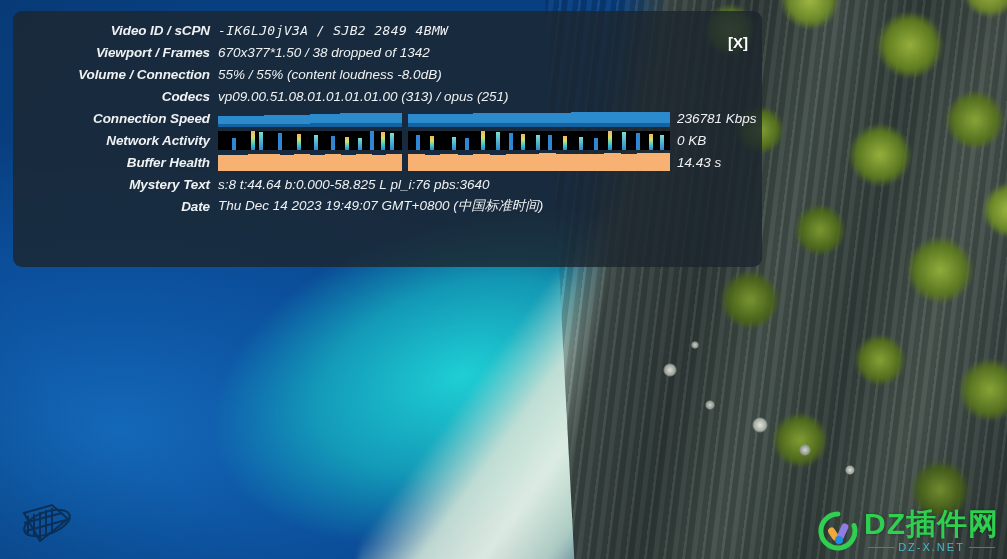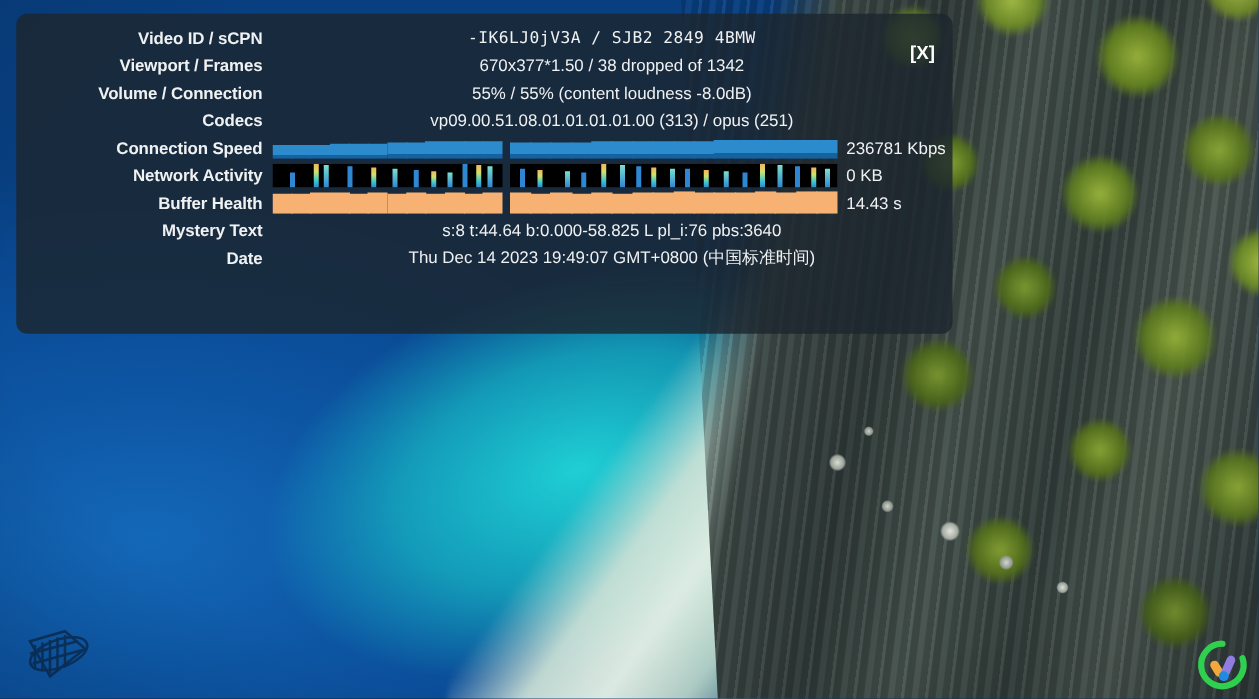--- a/index.html
+++ b/index.html
@@ -139,34 +139,35 @@
     background: rgba(28, 38, 46, 0.82);
     border-radius: 9px;
     color: #eff1f2;
     font-size: 13.5px;
     box-sizing: border-box;
     padding: 8px 0 0 0;
   }
   .stats-table {
     width: 100%;
     border-collapse: collapse;
+    font-style: italic;
   }
   .stats-table tr { height: 22px; }
   .lbl {
     text-align: right;
     font-weight: bold;
     white-space: nowrap;
     padding-right: 8px;
     width: 196px;
     font-size: 13.5px;
     letter-spacing: -0.1px;
     vertical-align: middle;
   }
   .val {
-    text-align: center;
+    text-align: left;
     white-space: nowrap;
     font-size: 13.5px;
     vertical-align: middle;
     padding-left: 0;
   }
   .mono {
     font-family: "DejaVu Sans Mono", "Liberation Mono", monospace;
     font-size: 13px;
     letter-spacing: 0.4px;
   }
@@ -461,15 +462,23 @@
     </g>
   </svg>
 
   <div id="site-watermark">
     <svg width="42" height="42" viewBox="0 0 42 42">
       <path d="M21 4 a17 17 0 1 0 16 11.5" stroke="#2fd04f" stroke-width="5" fill="none" stroke-linecap="round"></path>
       <rect x="13" y="17" width="7" height="14" rx="3.5" fill="#f2a93b" transform="rotate(-32 16.5 24)"></rect>
       <rect x="22" y="13" width="7" height="18" rx="3.5" fill="#8f7de0" transform="rotate(24 25.5 22)"></rect>
       <circle cx="22" cy="30" r="4" fill="#1f8ae0"></circle>
     </svg>
+    <div>
+      <div class="wm-text-main">DZ插件网</div>
+      <div class="wm-sub">
+        <span class="wm-rule"></span>
+        <span class="wm-sub-text">DZ-X.NET</span>
+        <span class="wm-rule"></span>
+      </div>
+    </div>
   </div>
 
 </div>
 
 </body></html>

